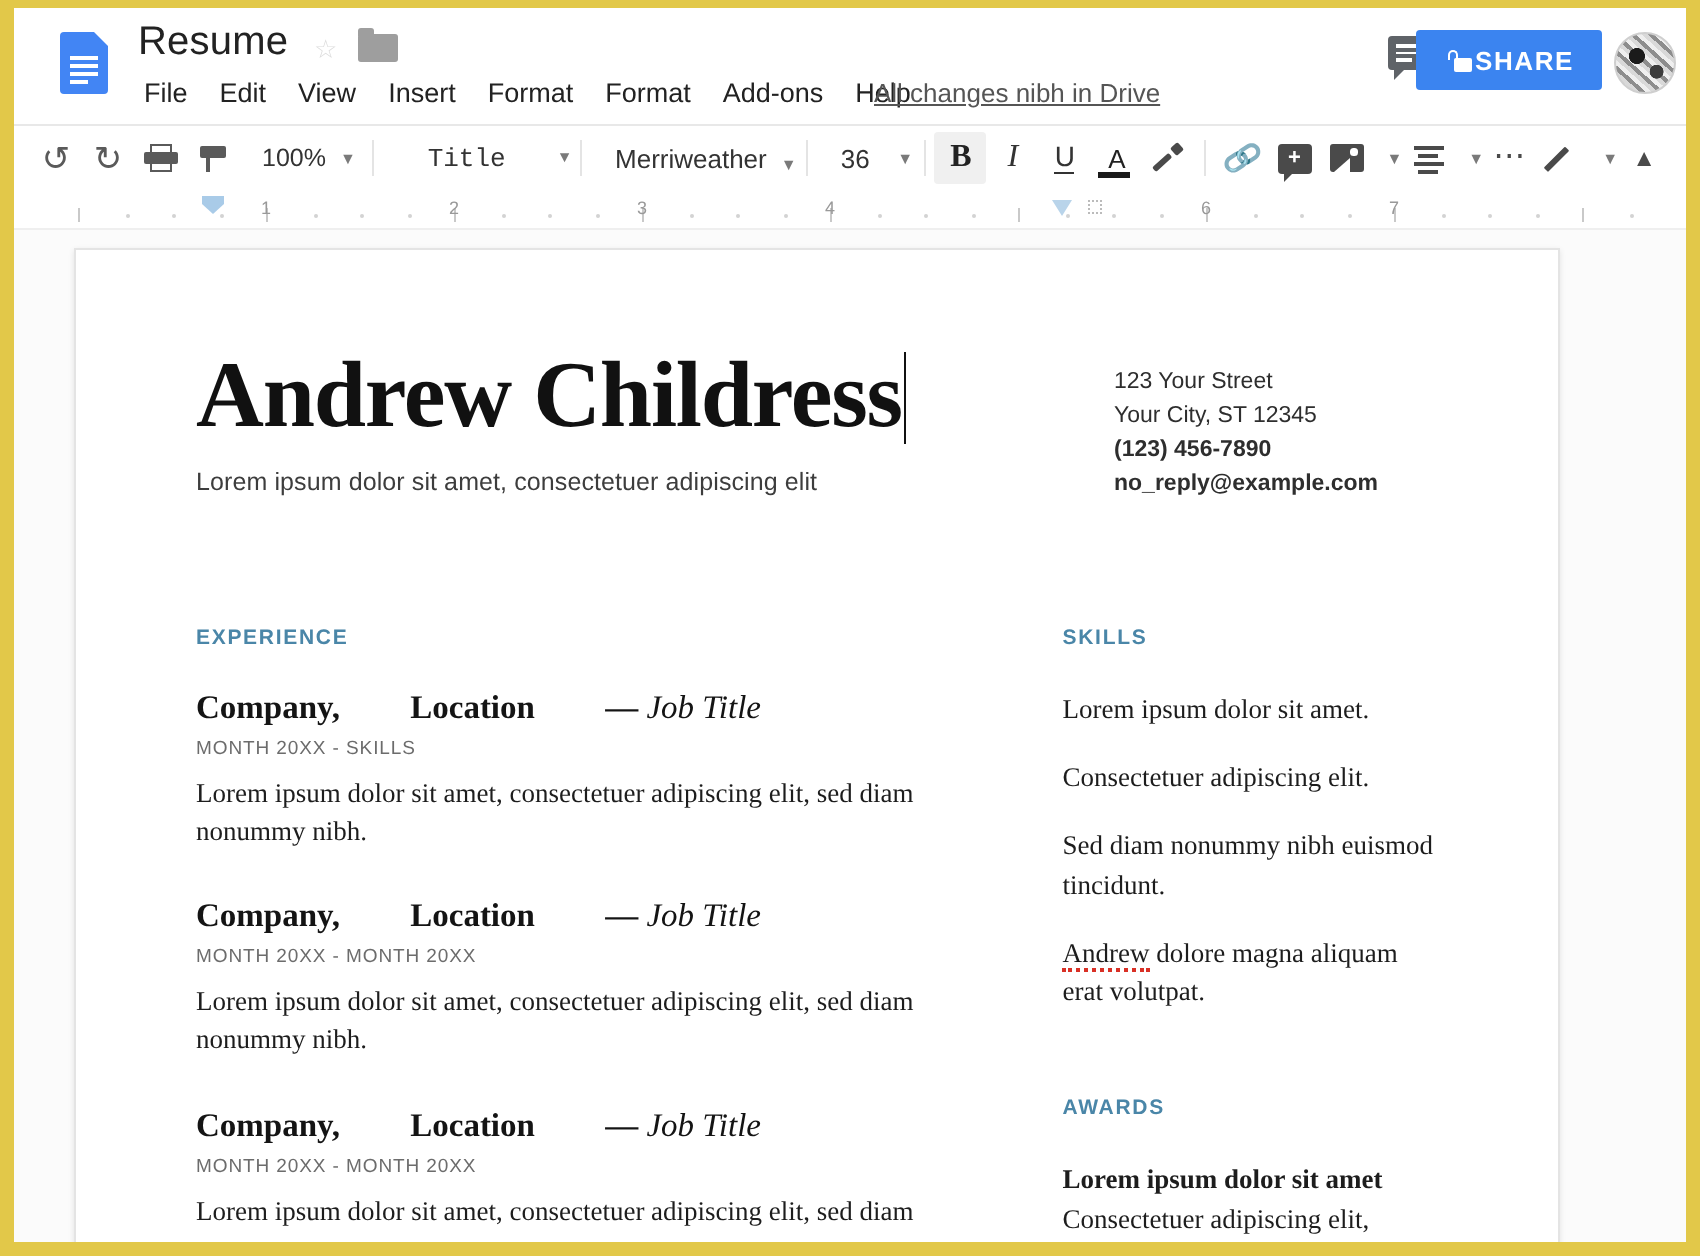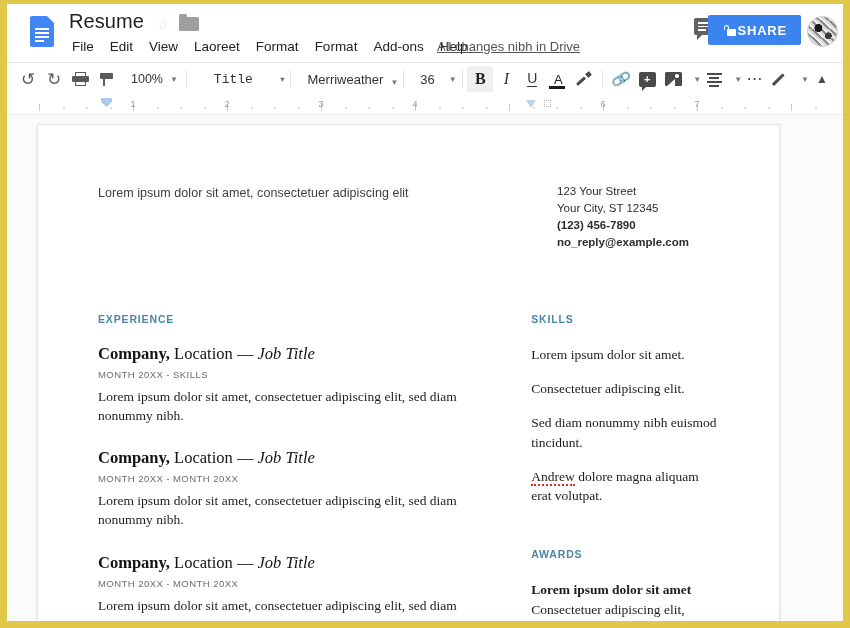--- a/index.html
+++ b/index.html
@@ -200,21 +200,21 @@
 
   .sec-head {
     font-family:"Liberation Sans", sans-serif; font-size:10.5px; font-weight:bold;
     letter-spacing:.85px; color:#4a86a8; margin-bottom:20px;
   }
   .job { margin-bottom:24px; }
   .job-title {
     font-family:"Liberation Serif", serif; font-size:16.5px; color:#141414; line-height:1.15;
   }
   .job-title .co { font-weight:bold; }
-  .job-title .loc { font-weight:normal; }
+  .job-title .loc { font-weight:bold;margin-left:31px; }
   .job-title .jt { font-style:italic; }
   .job-date {
     font-family:"Liberation Sans", sans-serif; font-size:9.5px; color:#6c6c6c;
     letter-spacing:.45px; margin-top:5px;
   }
   .job-desc {
     font-family:"Liberation Serif", serif; font-size:13.5px; color:#1d1d1d;
     line-height:1.42; margin-top:7px; max-width:392px;
   }
   .skill {
@@ -253,21 +253,21 @@
     </div>
 
     <div class="doc-title">Resume</div>
     <div class="star-icon">☆</div>
     <div class="folder-icon"></div>
 
     <div class="menubar">
       <div class="mi">File</div>
       <div class="mi">Edit</div>
       <div class="mi">View</div>
-      <div class="mi">Laoreet</div>
+      <div class="mi">Insert</div>
       <div class="mi">Format</div>
       <div class="mi">Format</div>
       <div class="mi">Add-ons</div>
       <div class="mi">Help</div>
     </div>
 
     <div class="save-status">All changes nibh in Drive</div>
 
     <div class="comment-btn">
       <div class="bub">
@@ -438,20 +438,23 @@
     <div class="ind-right" style="left:519px"></div>
     <div class="tabstop" style="left:537px"></div>
   </div>
 
   <div class="canvas">
     <div class="page">
       <div class="page-inner">
 
         <div class="doc-head">
           <div class="name-col">
+            <div class="doc-name">
+              <span>Andrew Childress</span><span class="caret-bar"></span>
+            </div>
             <div class="doc-tagline">Lorem ipsum dolor sit amet, consectetuer adipiscing elit</div>
           </div>
 
           <div class="contact-col">
             <div>123 Your Street</div>
             <div>Your City, ST 12345</div>
             <div class="b">(123) 456-7890</div>
             <div class="b">no_reply@example.com</div>
           </div>
         </div>

